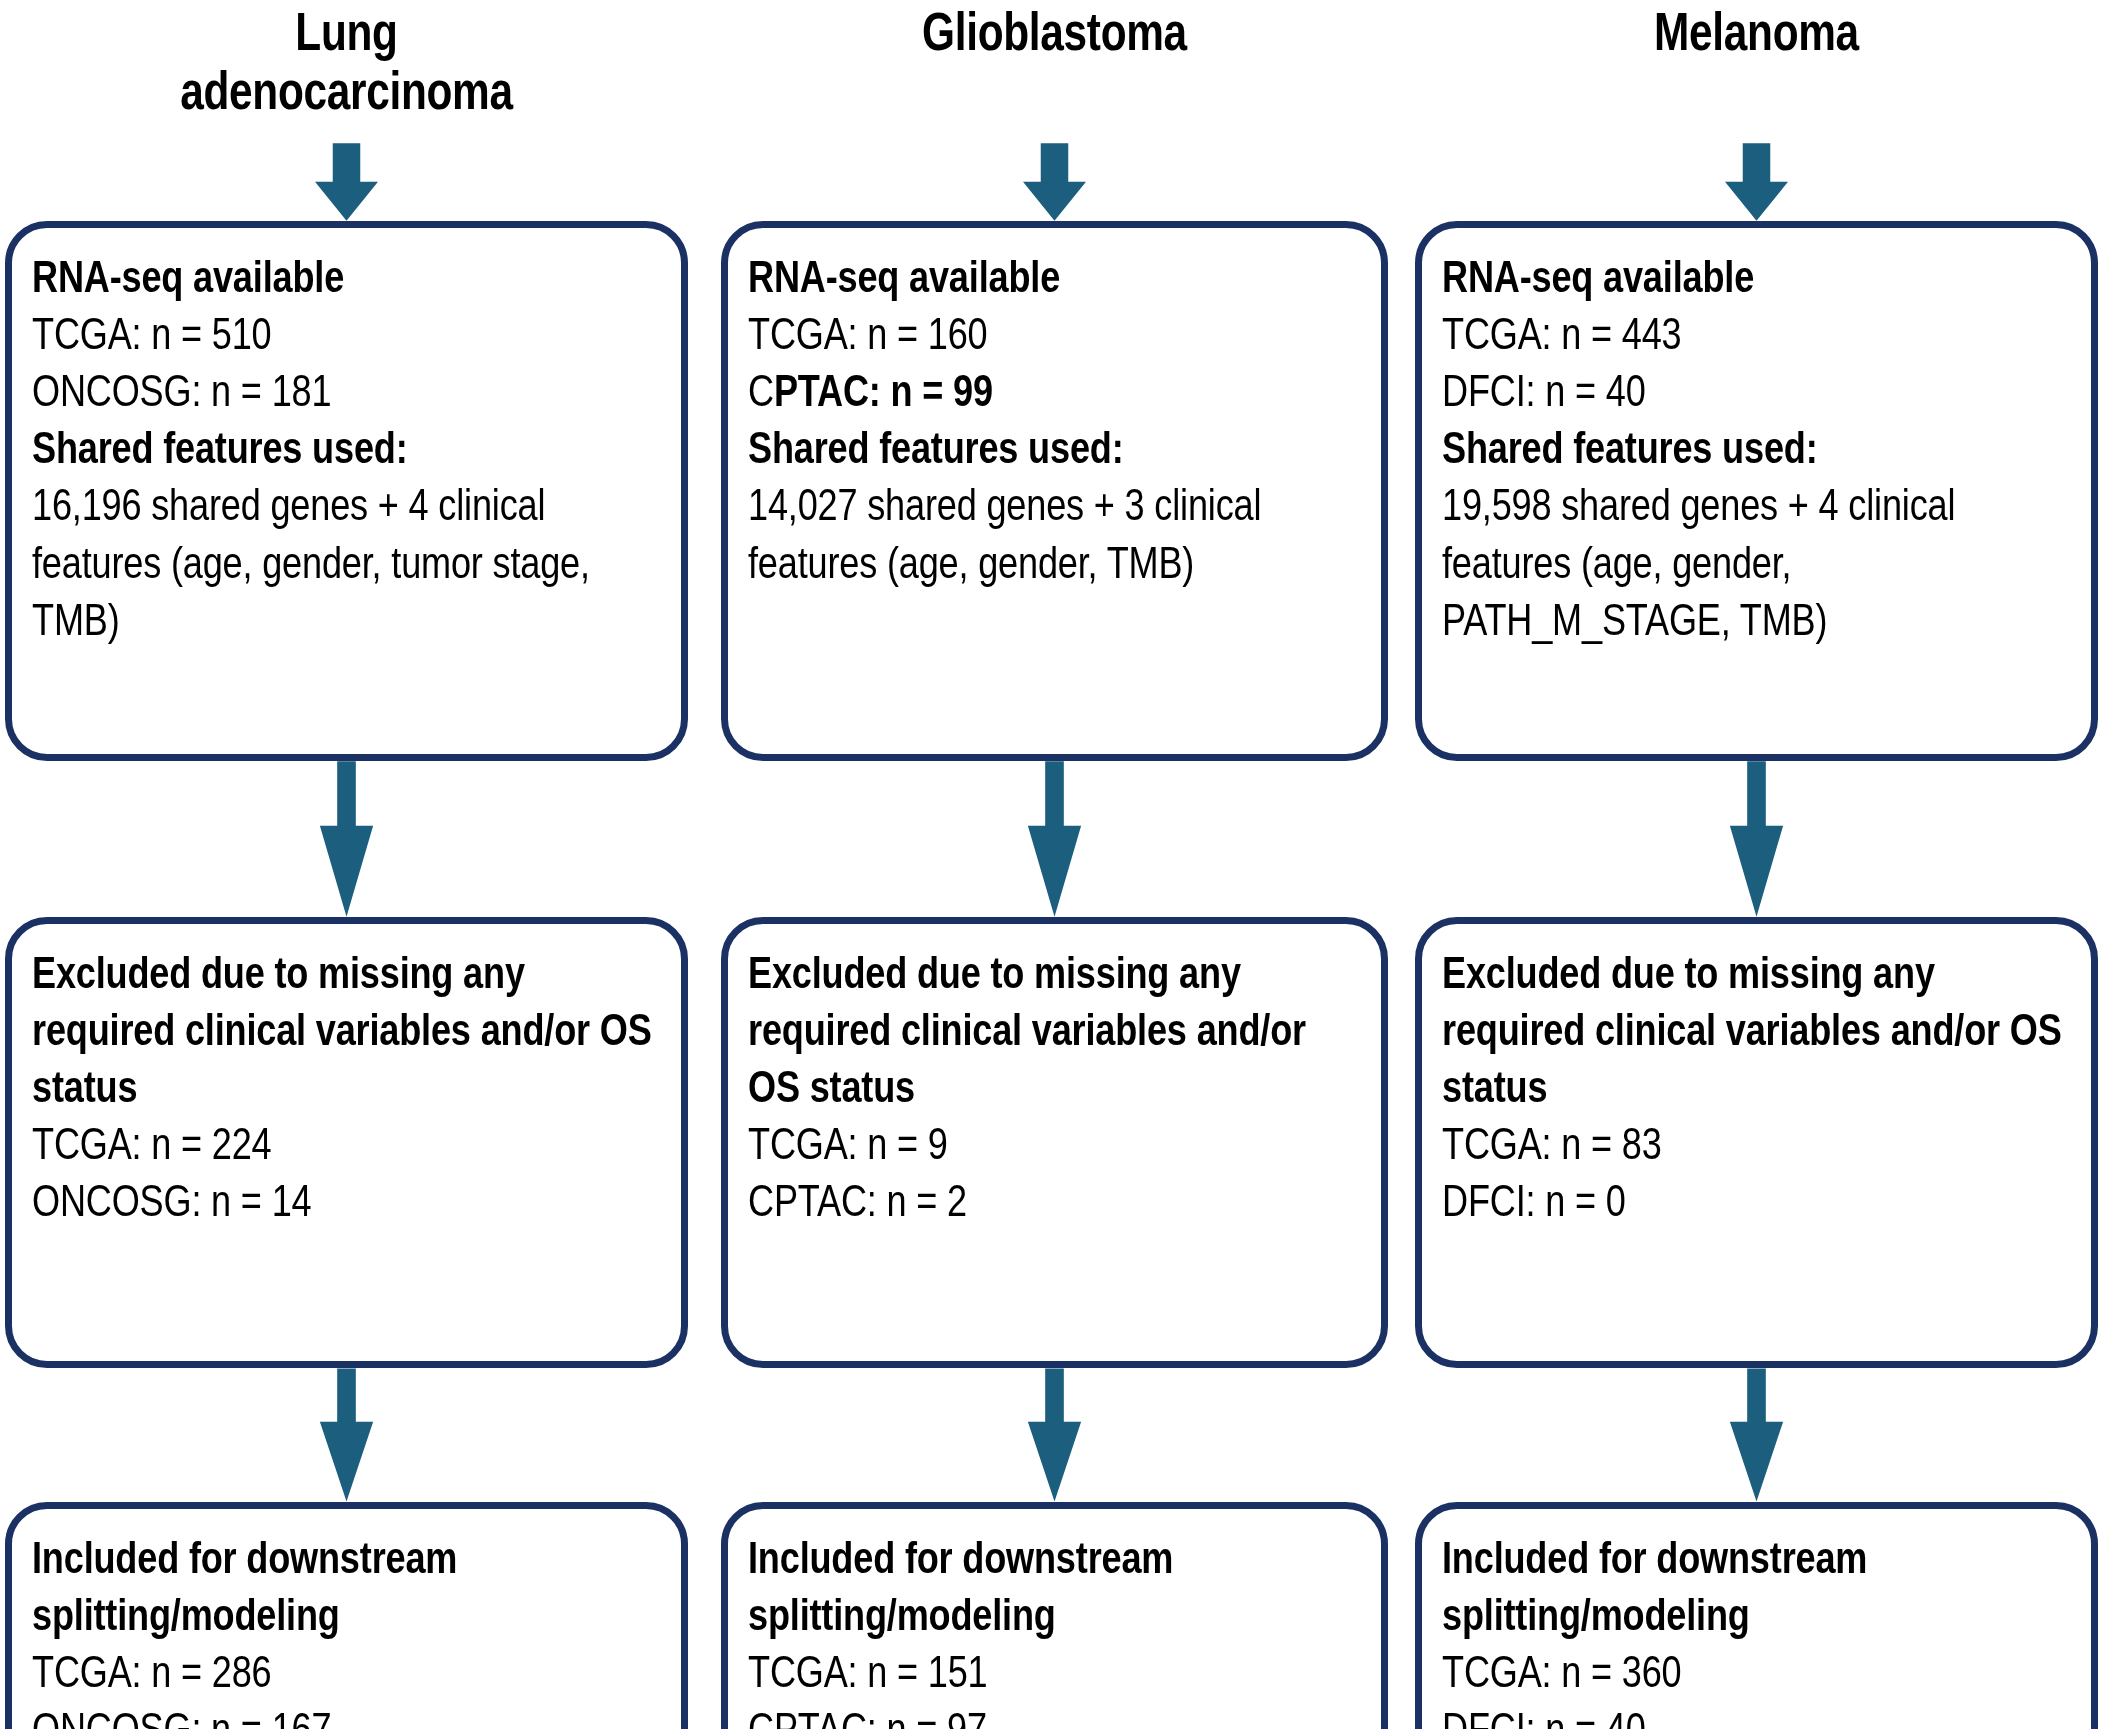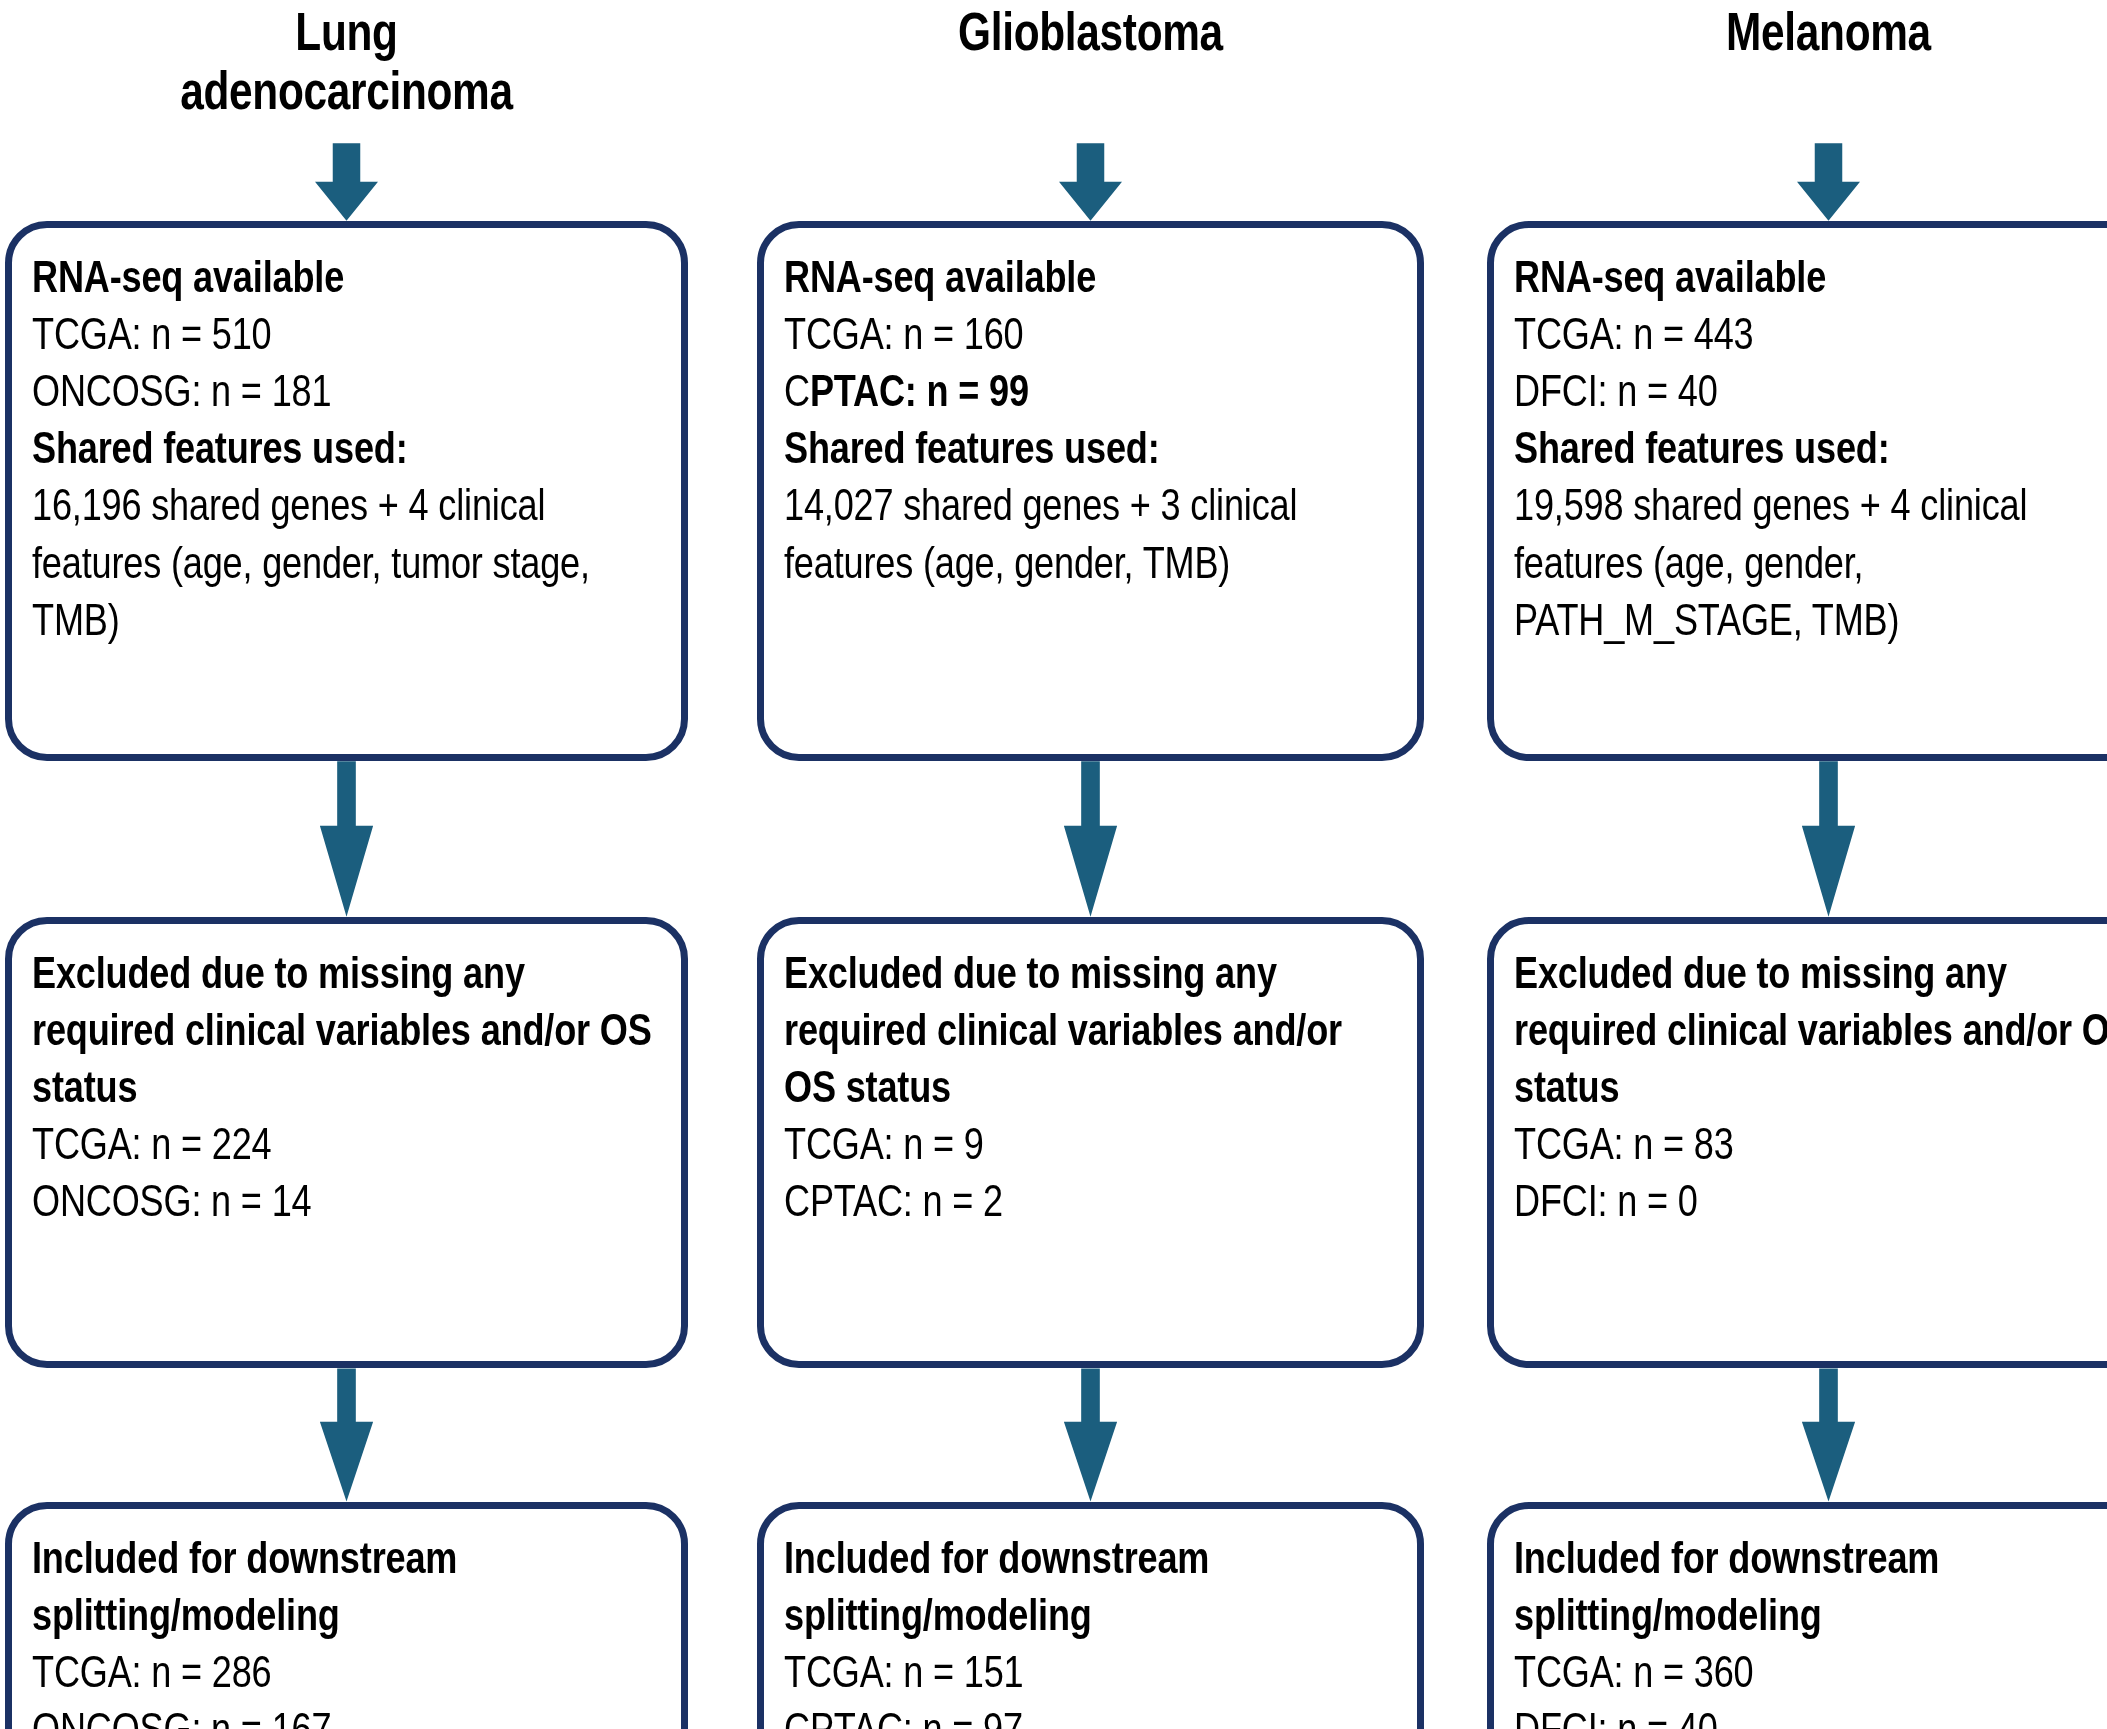--- a/index.html
+++ b/index.html
@@ -25,21 +25,20 @@
   
   .columns {
     position: absolute;
     left: 0;
     top: 0;
     width: 2108px;
     height: 1730px;
     display: flex;
     flex-direction: row;
     align-items: flex-start;
-    gap: 36px;
   }
   .column {
     flex: 0 0 auto;
     display: flex;
     flex-direction: column;
     align-items: center;
   }
   .col-1 { width: 683px; margin-left: 4.5px; }
   .col-2 { width: 667px; margin-left: 33px; }
   .col-3 { width: 683px; margin-left: 27px; }

